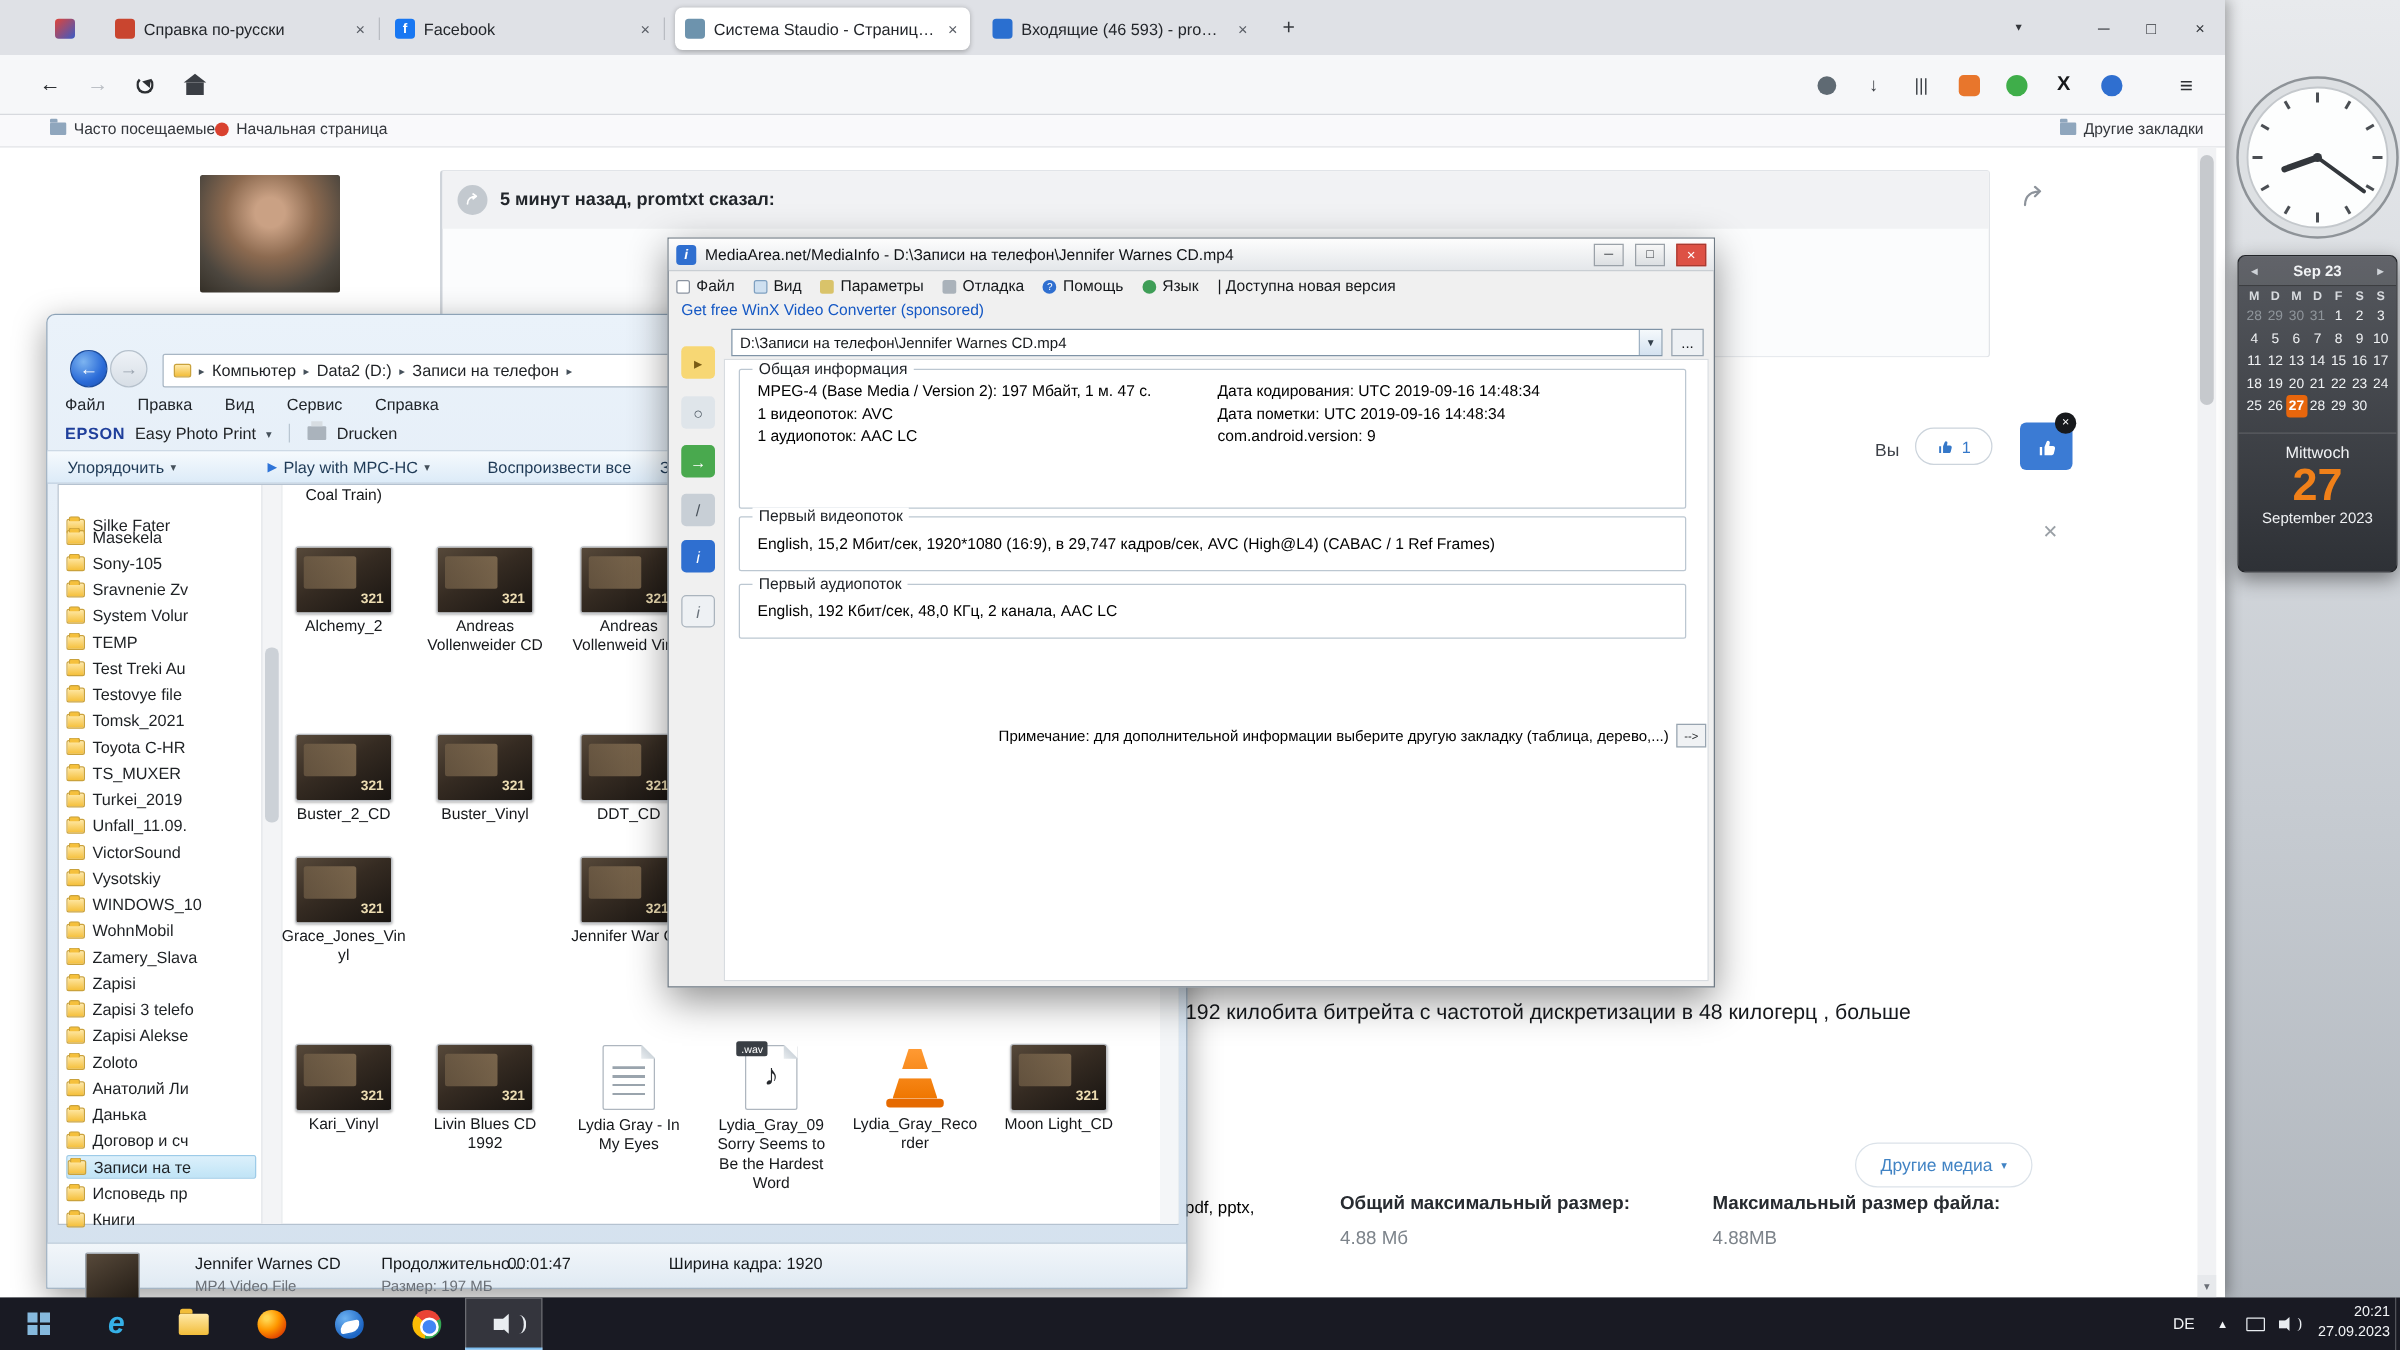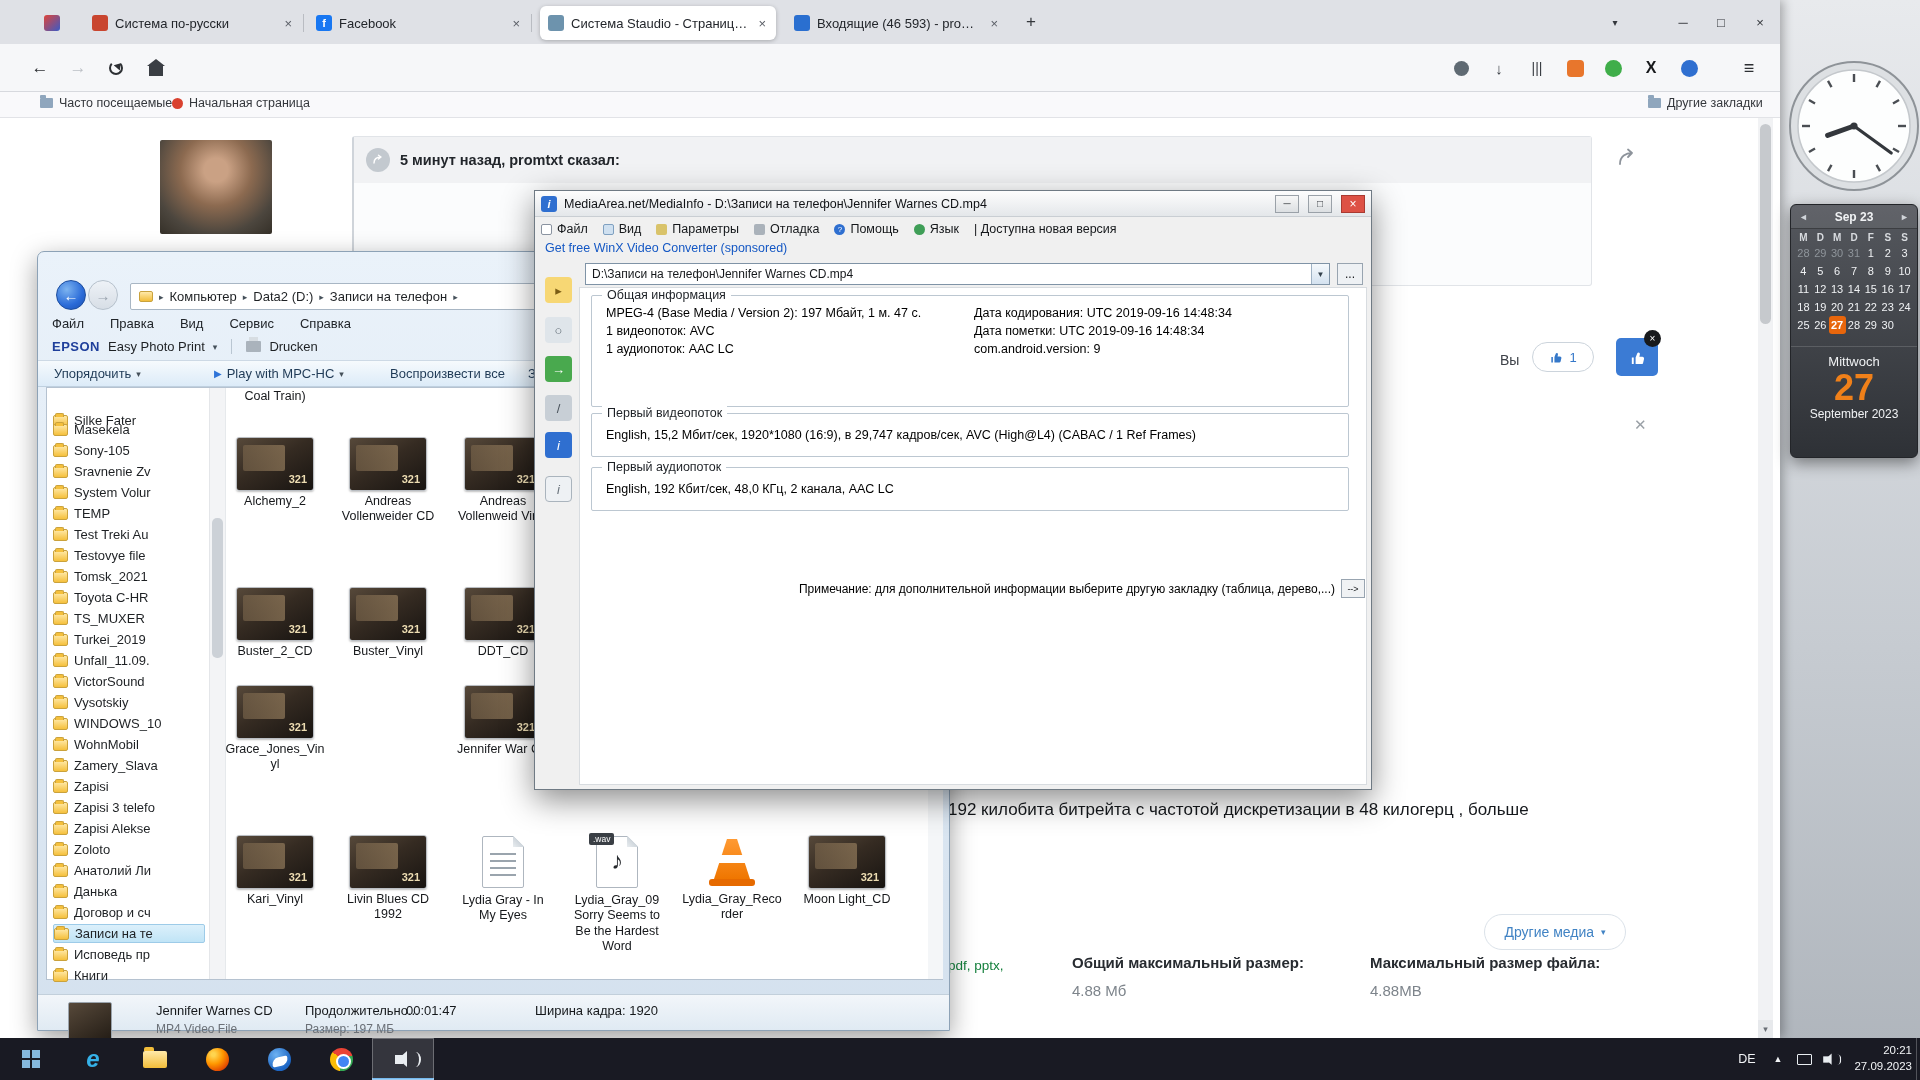--- a/index.html
+++ b/index.html
@@ -47,21 +47,21 @@
 .qcirc{width:24px;height:24px;border-radius:50%;background:#c3c9cf;display:flex;align-items:center;justify-content:center;flex:none}
 #posttext{position:absolute;left:370px;top:204px;font-size:16px;color:#1b1e23}
 #replyarrow{position:absolute;left:1618px;top:148px}
 #youlabel{position:absolute;left:1500px;top:352px;font-size:14px;color:#3d4148}
 #likepill{position:absolute;left:1532px;top:342px;width:62px;height:30px;border:1px solid #ccd4dc;border-radius:15px;background:#fff;display:flex;align-items:center;justify-content:center;gap:6px;font-size:13px;color:#3578c9}
 #likebtn{position:absolute;left:1616px;top:338px;width:42px;height:38px;border-radius:5px;background:#3b7bd4;display:flex;align-items:center;justify-content:center}
 #likebadge{position:absolute;left:1644px;top:330px;width:17px;height:17px;border-radius:50%;background:#17191c;color:#fff;font-size:10px;display:flex;align-items:center;justify-content:center}
 #grayx{position:absolute;left:1634px;top:416px;font-size:15px;color:#9aa0a6}
 #bitrate{position:absolute;left:948px;top:800px;width:710px;font-size:17px;color:#15181c}
 #othermedia{position:absolute;left:1484px;top:914px;width:142px;height:36px;background:#fff;border:1px solid #dbe2e9;border-radius:18px;display:flex;align-items:center;justify-content:center;gap:7px;font-size:14px;color:#4183c4}
-#ftypes{position:absolute;left:948px;top:958px;font-size:13.5px;color:#15803d}
+#ftypes{position:absolute;left:948px;top:958px;font-size:13.5px;color:#000000}
 .limlabel{position:absolute;font-size:15px;font-weight:bold;color:#272b30}
 .limvalue{position:absolute;font-size:15px;color:#7d848b}
 #pagescroll{position:absolute;left:1758px;top:118px;width:15px;height:920px;background:#f1f2f4}
 #pagescroll .pthumb{position:absolute;left:2px;top:6px;width:11px;height:200px;background:#c6c9cd;border-radius:6px}
 #pagescroll .pdown{position:absolute;left:0;bottom:0;width:15px;height:18px;background:#e7e9ec;color:#6a6f76;font-size:9px;display:flex;align-items:center;justify-content:center}
 
 
 #explorer{position:absolute;left:37px;top:251px;width:913px;height:780px;background:linear-gradient(#eaf2fa,#d4e1ee);border:1px solid #8da2b6;border-radius:7px 7px 0 0;box-shadow:0 8px 26px rgba(0,0,0,.38);z-index:3;font-size:13px;color:#1e2124}
 .navcirc{position:absolute;top:28px;width:30px;height:30px;border-radius:50%;display:flex;align-items:center;justify-content:center;color:#fff;font-size:15px}
 #expback{left:18px;background:radial-gradient(circle at 35% 30%,#7db4f0,#2a6bd8 60%,#1b4fae);border:1px solid #1c4d9e}
@@ -174,21 +174,21 @@
 
 <div id="screen">
 
   <div id="browser">
     <div id="tabbar">
       <div class="tab" style="left:36px;width:38px">
         <span class="fav" style="background:linear-gradient(135deg,#e04438,#3a5bc7)"></span>
       </div>
       <div class="tab" style="left:84px;width:218px">
         <span class="fav" style="background:#c9452f"></span>
-        <span class="tab-t">Система по-русски</span>
+        <span class="tab-t">Справка по-русски</span>
         <span class="tab-x">×</span>
         <span class="tsep"></span>
       </div>
       <div class="tab" style="left:308px;width:222px">
         <span class="fav" style="background:#1877f2">f</span>
         <span class="tab-t">Facebook</span>
         <span class="tab-x">×</span>
         <span class="tsep"></span>
       </div>
       <div class="tab act" style="left:540px;width:236px">

